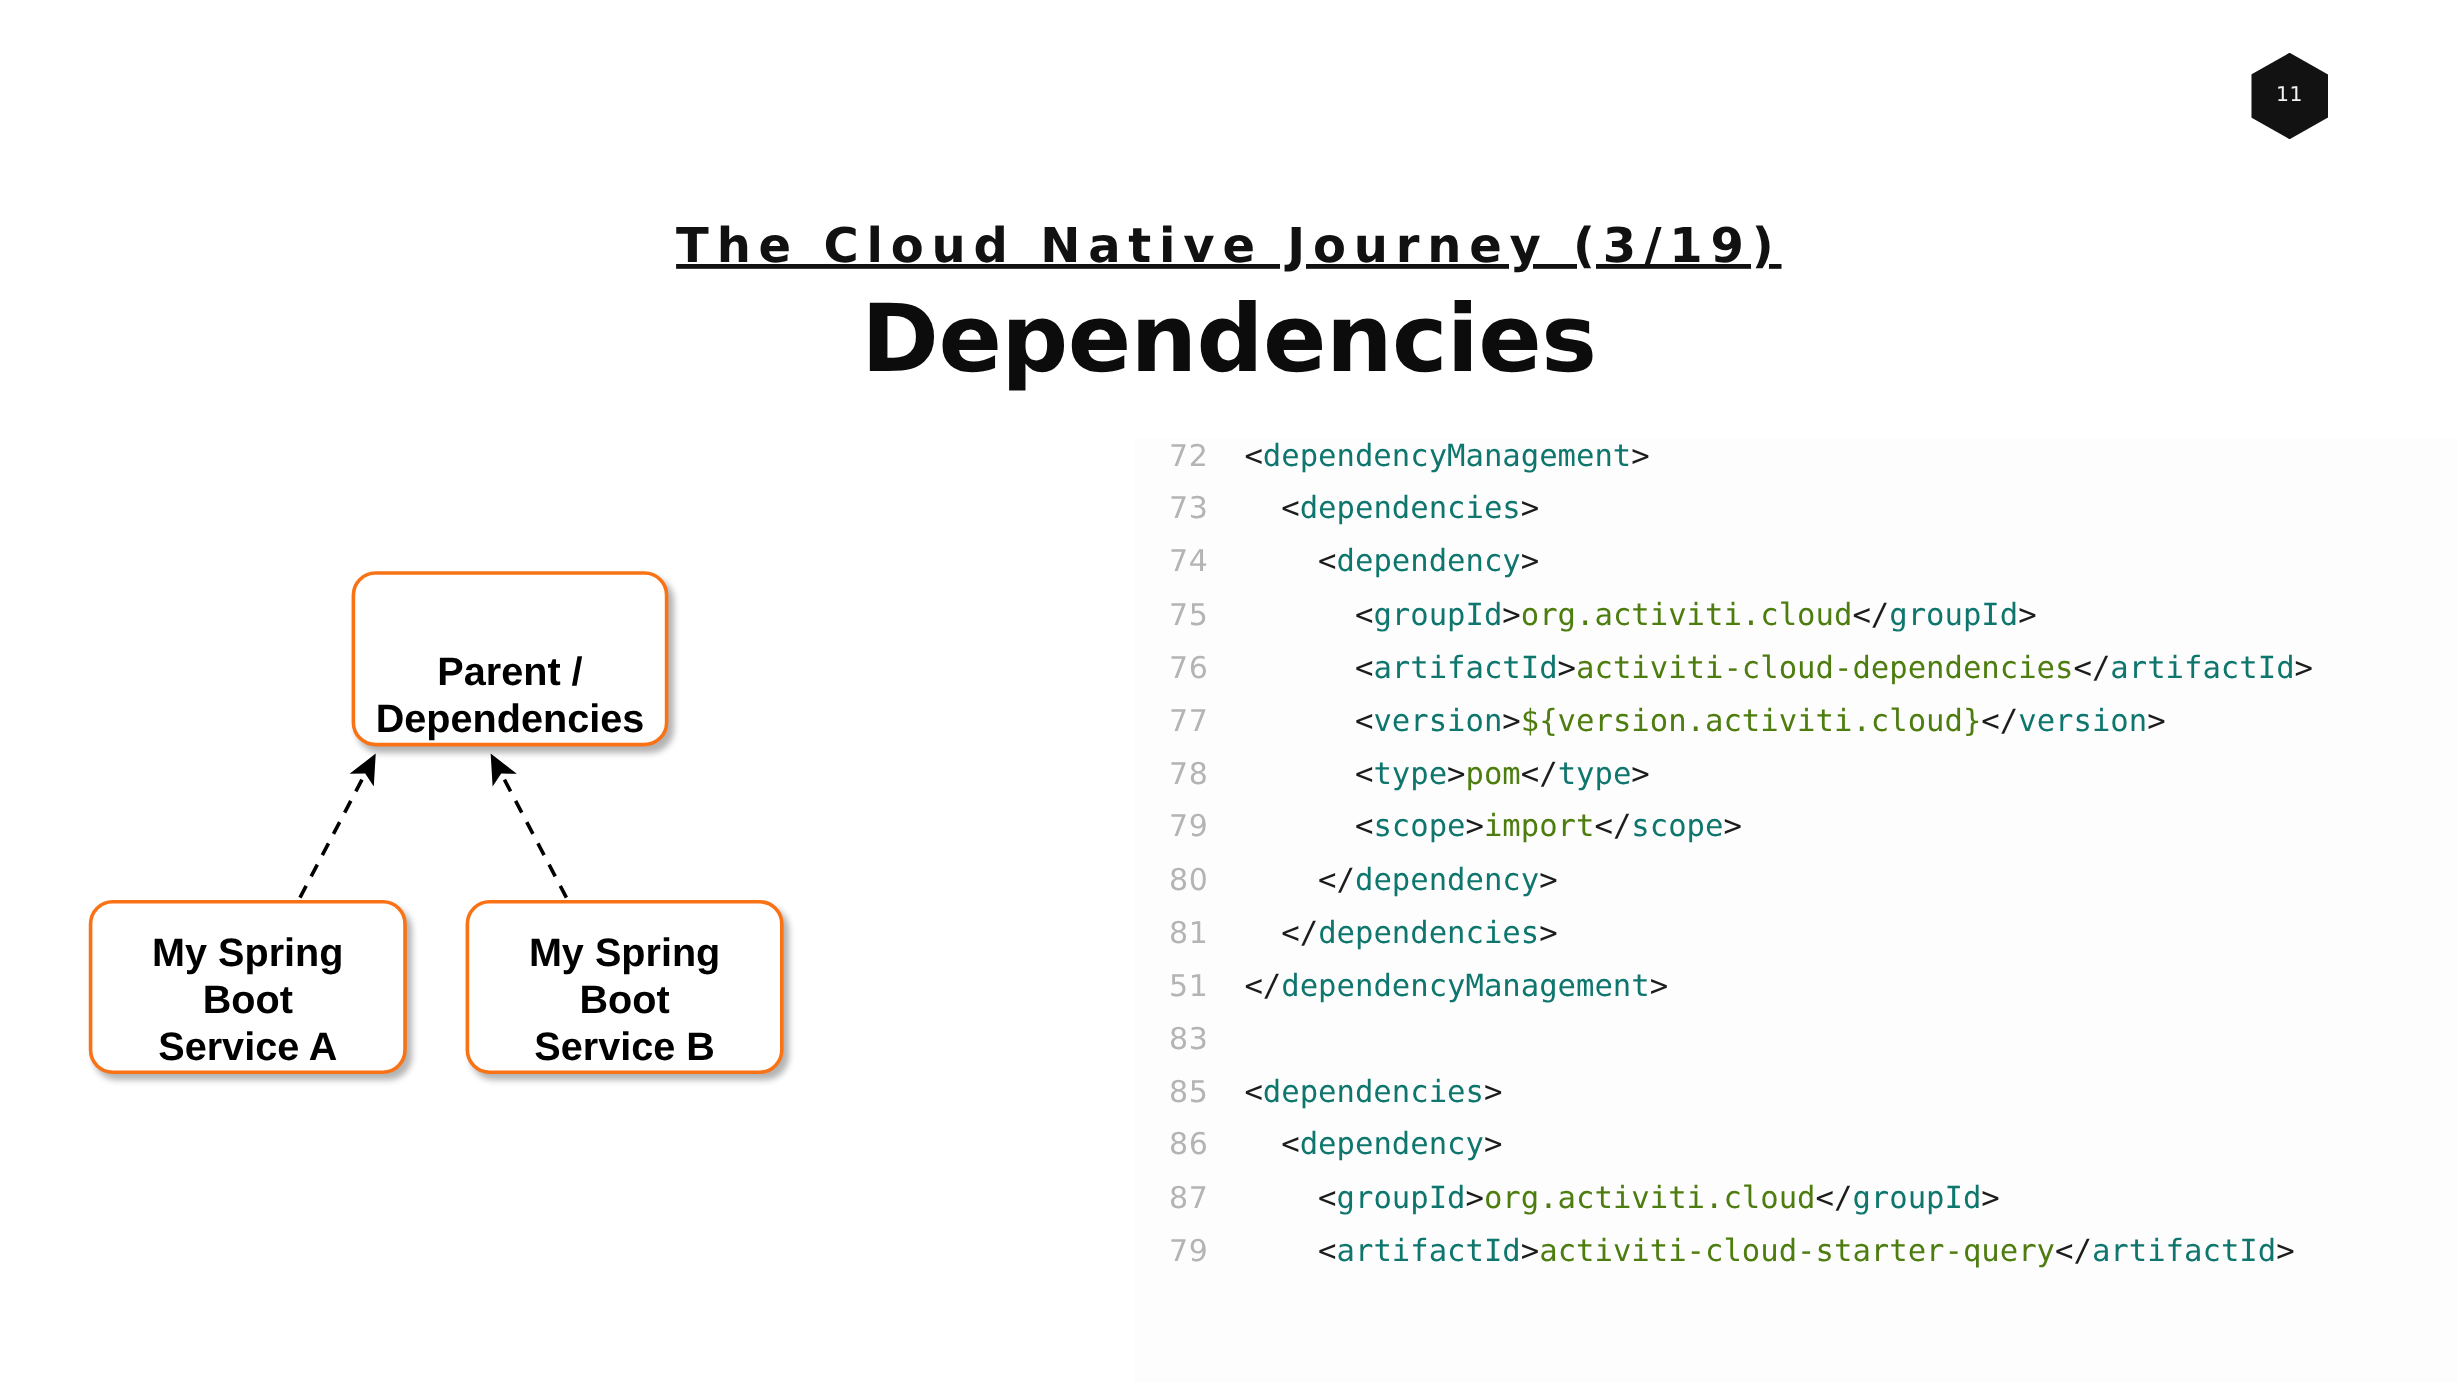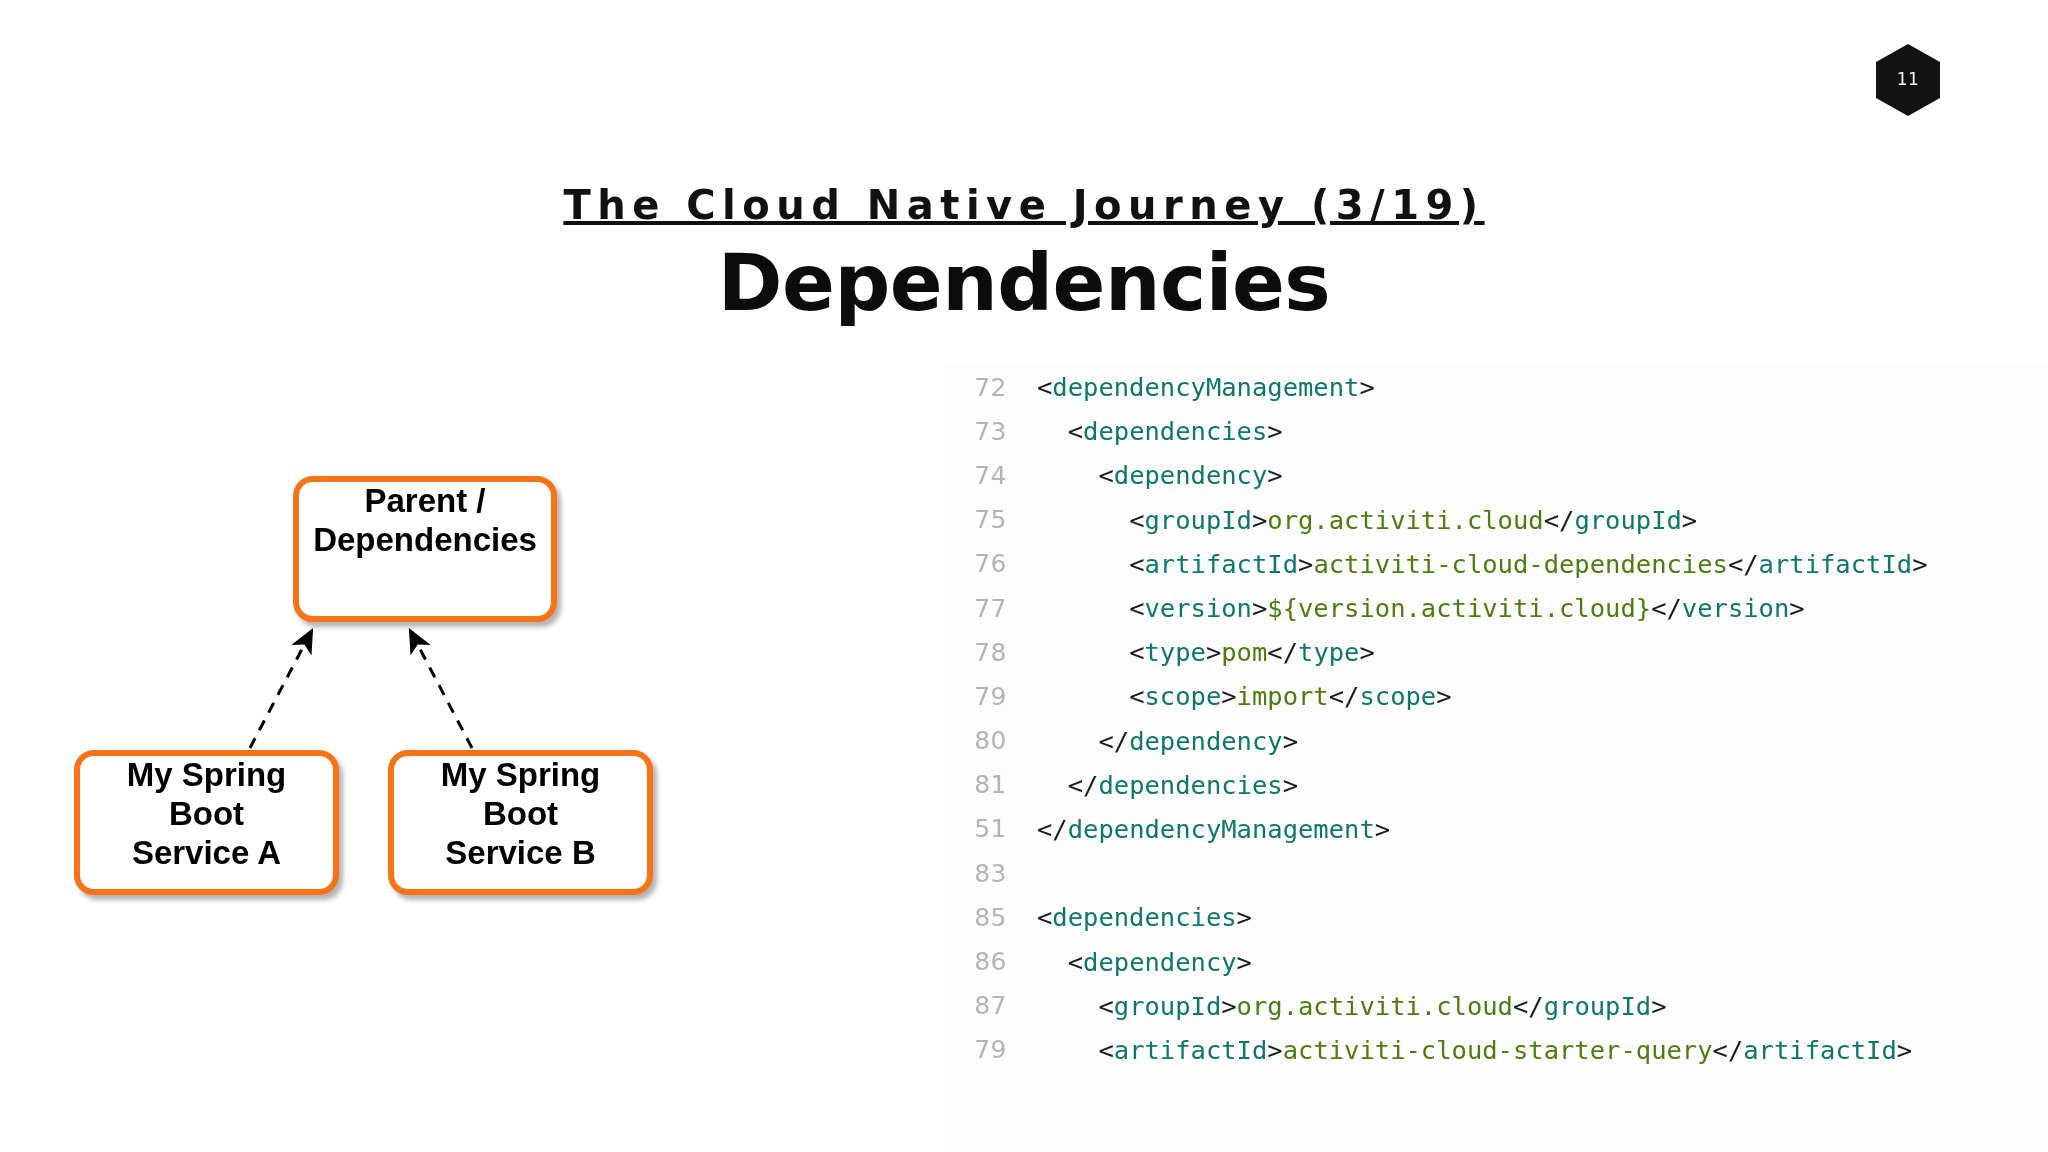--- a/index.html
+++ b/index.html
@@ -85,25 +85,25 @@
     top: 440px;
     width: 900px;
     height: 500px;
   }
   .diagram svg { display: block; }
 
   .node-box {
     position: absolute;
     box-sizing: border-box;
     background: #ffffff;
-    border: 6px solid #f97316;
+    border: 3px solid #f97316;
     border-radius: 20px;
     box-shadow: 4px 5px 5px rgba(0,0,0,0.30);
     display: flex;
-    align-items: flex-start;
+    align-items: flex-end;
     justify-content: center;
     text-align: center;
     font-family: "Liberation Sans", sans-serif;
     font-weight: 700;
     color: #000000;
     line-height: 1.18;
     z-index: 3;
   }
   #node-parent {
     left: 233px;  
@@ -143,21 +143,21 @@
     position: absolute;
     left: 945px;
     top: 365px;
     width: 1103px;
     height: 787px;
     background: #fdfdfd;
     overflow: hidden;
   }
   .code-line {
     display: flex;
-    align-items: center;
+    align-items: flex-start;
     height: 44.2px;
   }
   .ln {
     width: 62px;
     min-width: 62px;
     text-align: right;
     color: #b4b4b4;
     font-family: "DejaVu Sans", sans-serif;
     font-size: 25px;
     font-weight: 400;

